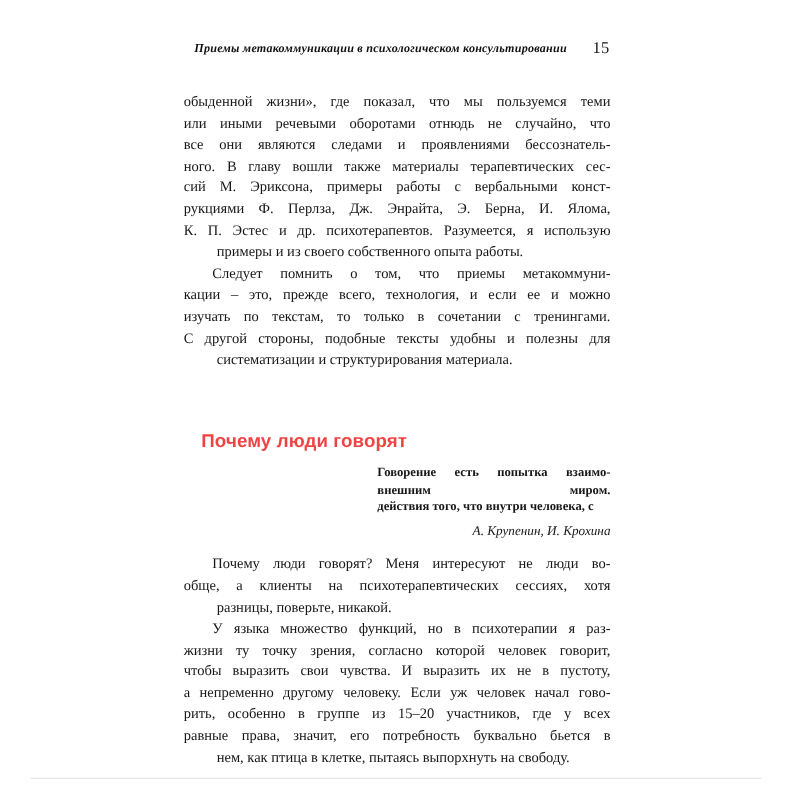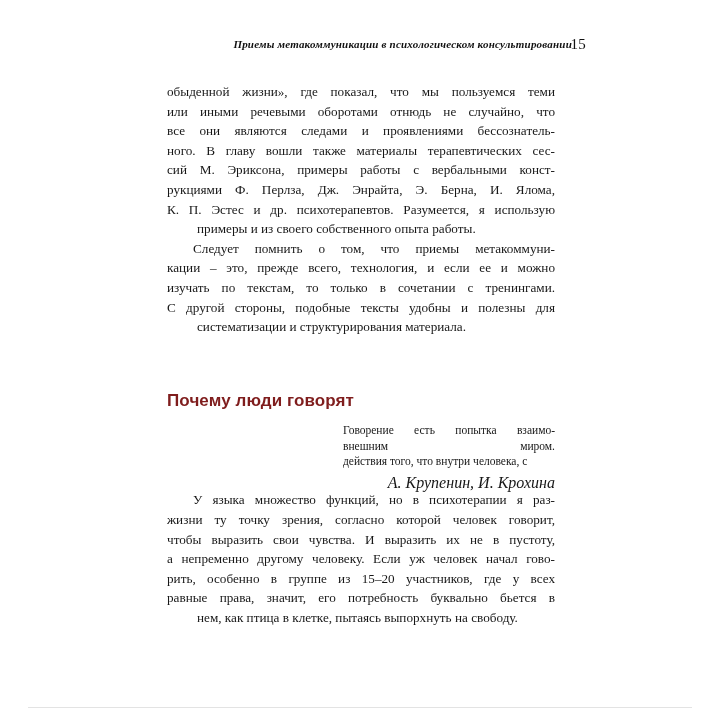--- a/index.html
+++ b/index.html
@@ -10,22 +10,22 @@
     color: #171717;
   }
   .sheet {
     position: relative;
     width: 720px; height: 720px;
     background: #ffffff;
     overflow: hidden;
   }
   .running-head {
     position: absolute;
-    top: 38px; left: 184px; width: 388px;
-    text-align: right;
+    top: 38px; left: 152px; width: 388px;
+    text-align: center;
     font-style: italic;
     font-weight: bold;
     font-size: 11px;
     letter-spacing: 0.2px;
     color: #111;
   }
   .rh-page {
     position: absolute;
     right: -14px; top: -2px;
     font-style: normal;
@@ -42,45 +42,46 @@
   .para { margin: 0; }
   .line {
     white-space: nowrap;
     overflow: visible;
     text-align: justify;
     text-align-last: justify;
   }
   .para .line:last-child { text-align-last: left; margin-left: 30px; }
   .para.indent-first .line:first-child { text-indent: 26px; }
   .section-heading {
-    margin: 54px 0 0 0;
+    margin: 54px 0 0 16px;
     font-family: "Liberation Sans", sans-serif;
     font-size: 17px;
     font-weight: bold;
-    color: #7f1d1d;
+    color: #ef4444;
     letter-spacing: 0.1px;
   }
   .epigraph {
     margin-top: 13px;
     margin-left: auto;
     width: 212px;
     font-size: 11.5px;
     line-height: 15.5px;
   }
   .epi-line {
     white-space: nowrap;
     text-align: justify;
     text-align-last: justify;
+    font-weight: bold;
   }
   .epi-line:last-child { text-align-last: left; }
   .epi-attribution {
     margin-top: 5px;
     text-align: right;
     font-style: italic;
-    font-size: 16px;
+    font-size: 12px;
   }
   .p-after-epigraph { margin-top: 12px; }
   .page-edge {
     position: absolute;
     left: 28px; right: 28px; bottom: 12px;
     height: 1px;
     background: #e3e3e3;
   }
 </style>
 </head>
@@ -118,20 +119,25 @@
 
     <div class="epigraph">
       <div class="epi-lines">
           <div class="epi-line">Говорение есть попытка взаимо-</div>
           <div class="epi-line">внешним миром.</div>
           <div class="epi-line">действия того, что внутри человека, с</div>
         </div>
       <div class="epi-attribution">А. Крупенин, И. Крохина</div>
     </div>
 
+    <div class="para indent-first p-after-epigraph">
+        <div class="line">Почему люди говорят? Меня интересуют не люди во-</div>
+        <div class="line">обще, а клиенты на психотерапевтических сессиях, хотя</div>
+        <div class="line">разницы, поверьте, никакой.</div>
+      </div>
 
     <div class="para indent-first">
         <div class="line">У языка множество функций, но в психотерапии я раз-</div>
         <div class="line">жизни ту точку зрения, согласно которой человек говорит,</div>
         <div class="line">чтобы выразить свои чувства. И выразить их не в пустоту,</div>
         <div class="line">а непременно другому человеку. Если уж человек начал гово-</div>
         <div class="line">рить, особенно в группе из 15–20 участников, где у всех</div>
         <div class="line">равные права, значит, его потребность буквально бьется в</div>
         <div class="line">нем, как птица в клетке, пытаясь выпорхнуть на свободу.</div>
       </div>

